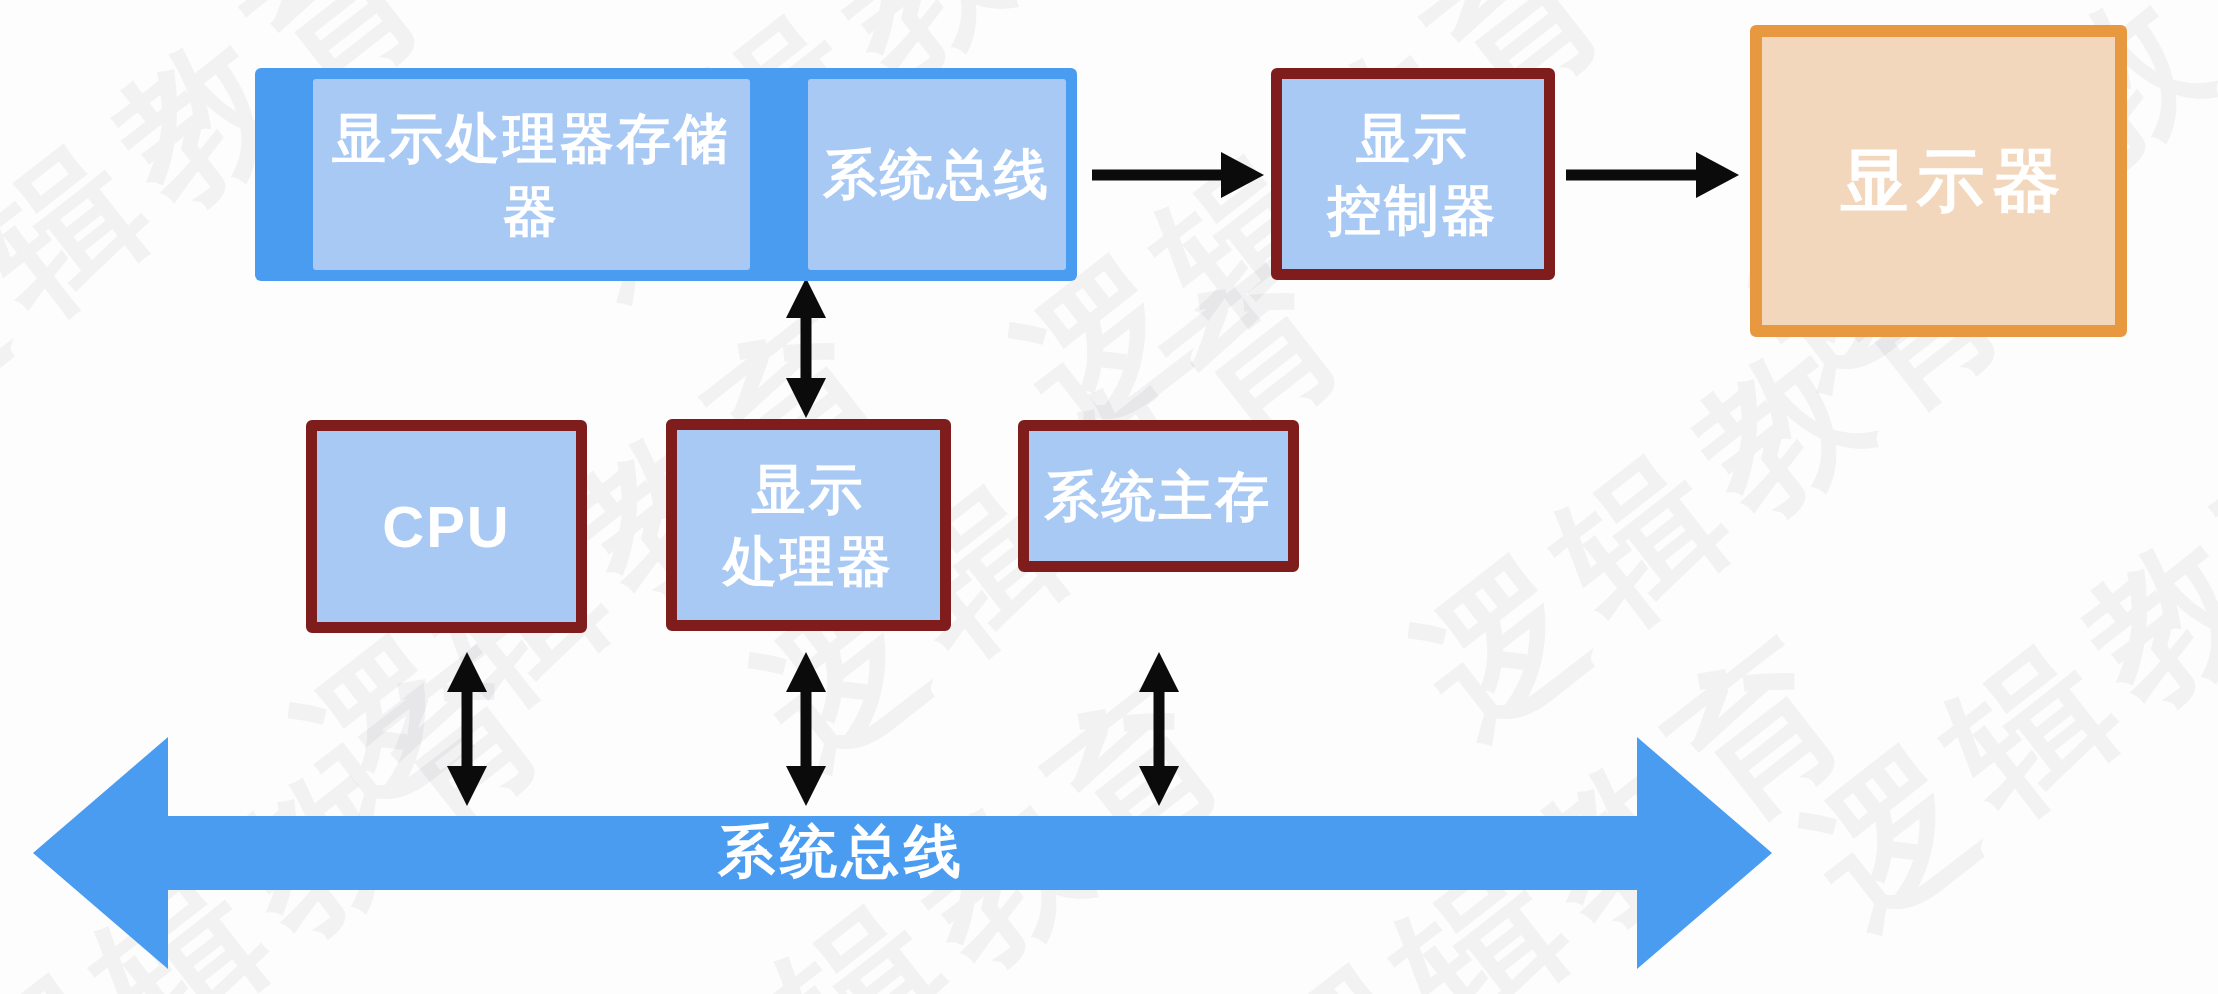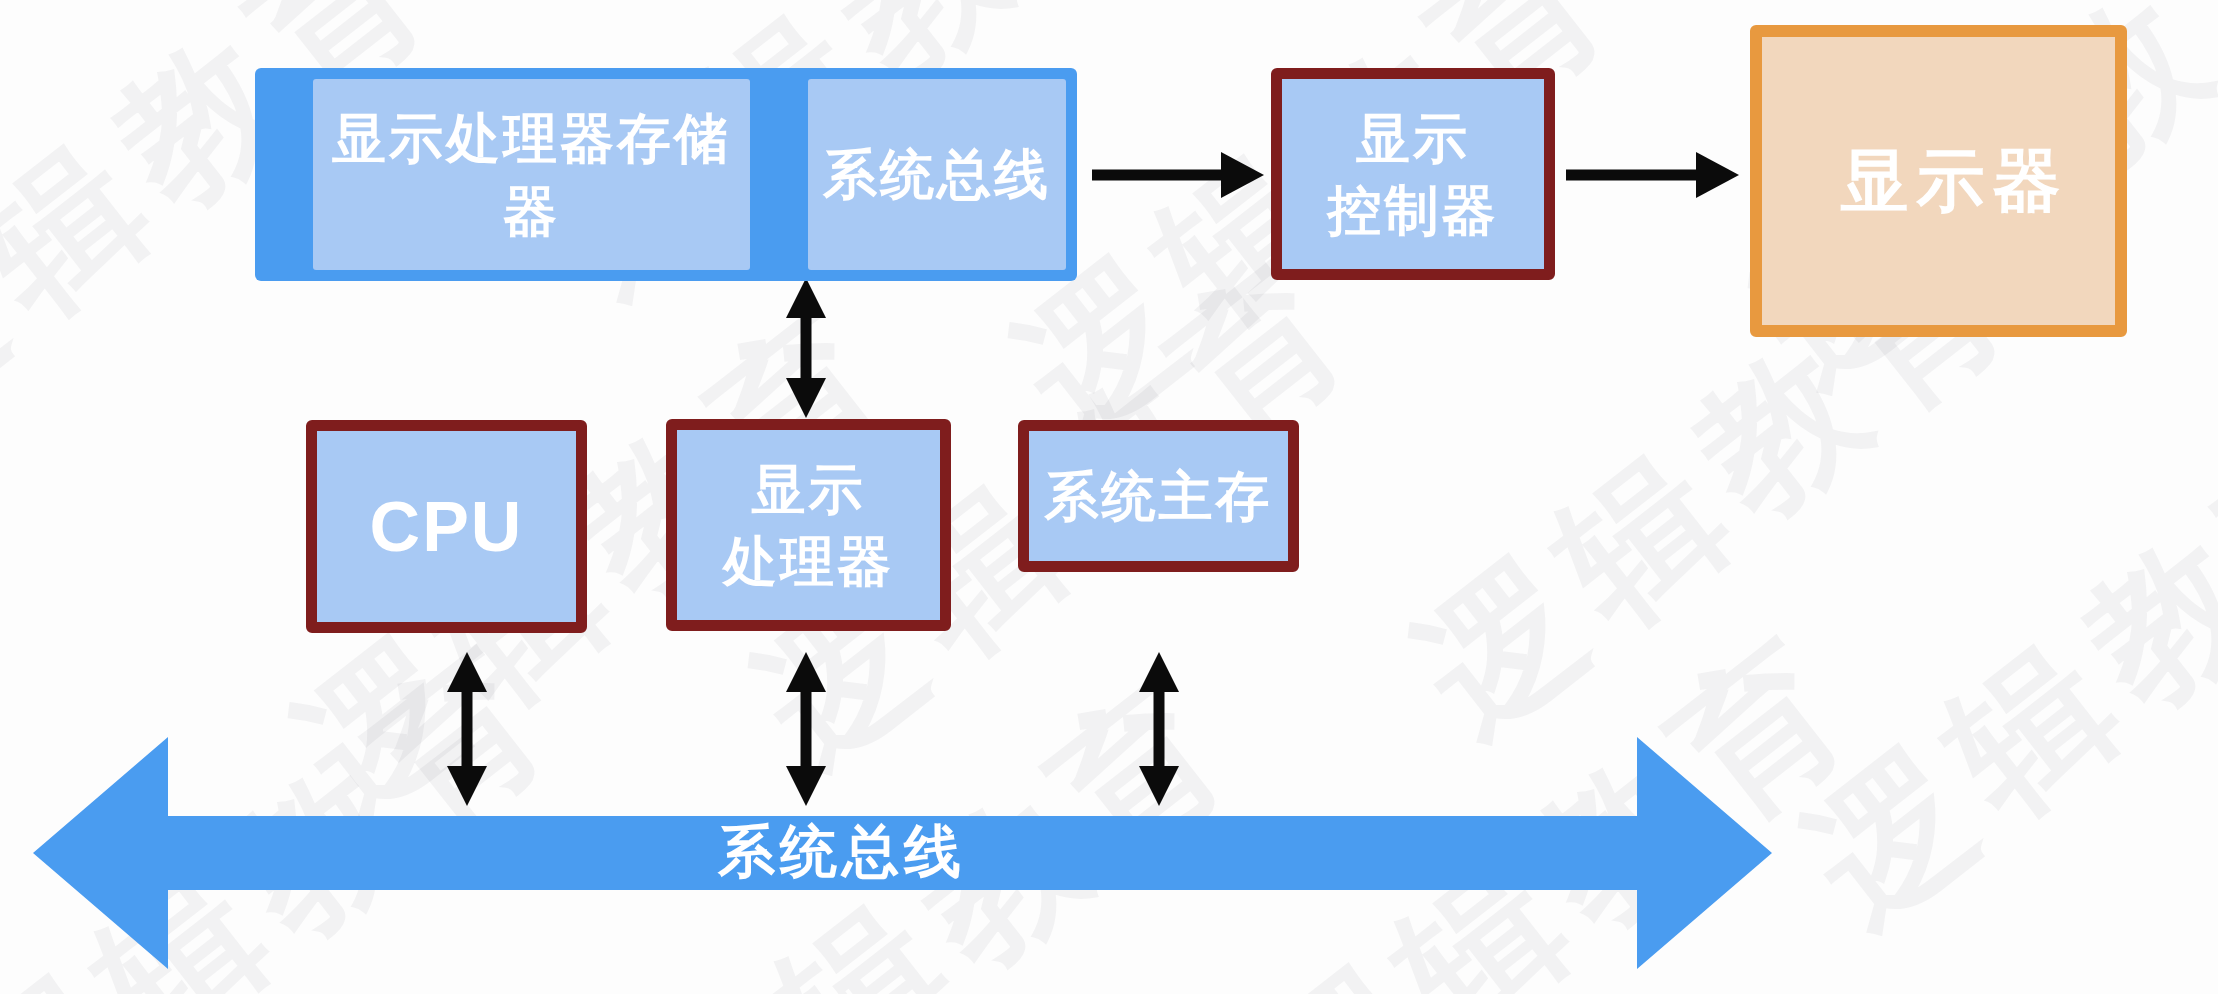--- a/index.html
+++ b/index.html
@@ -28,21 +28,21 @@
   .orange-box{background:#f2d7bd;border:12px solid #e8993f;}
   .combined{
     background:#4a9cf0;flex-direction:row;padding:11px;gap:11px;
     align-items:stretch;justify-content:flex-start;
   }
   .cell{
     background:#a8c9f4;display:flex;align-items:center;justify-content:center;
     color:#ffffff;font-weight:bold;border-radius:3px;margin-left:47px;
   }
   .lbl{font-size:54px;letter-spacing:3px;line-height:1.34;}
-  .lbl-cpu{font-size:70px;letter-spacing:2px;}
+  .lbl-cpu{font-size:58px;letter-spacing:2px;}
   .lbl-monitor{font-size:68px;letter-spacing:8px;}
   .two-line span{display:block;}
   
   #box-combined{left:255px;top:68px;width:822px;height:213px;}
   #cell-dpm{flex:1 1 auto;}
   #cell-fb{flex:0 0 258px;}
   #box-controller{left:1271px;top:68px;width:284px;height:212px;}
   #box-monitor{left:1750px;top:25px;width:377px;height:312px;padding-left:32px;}
   #box-cpu{left:306px;top:420px;width:281px;height:213px;}
   #box-dp{left:666px;top:419px;width:285px;height:212px;}

